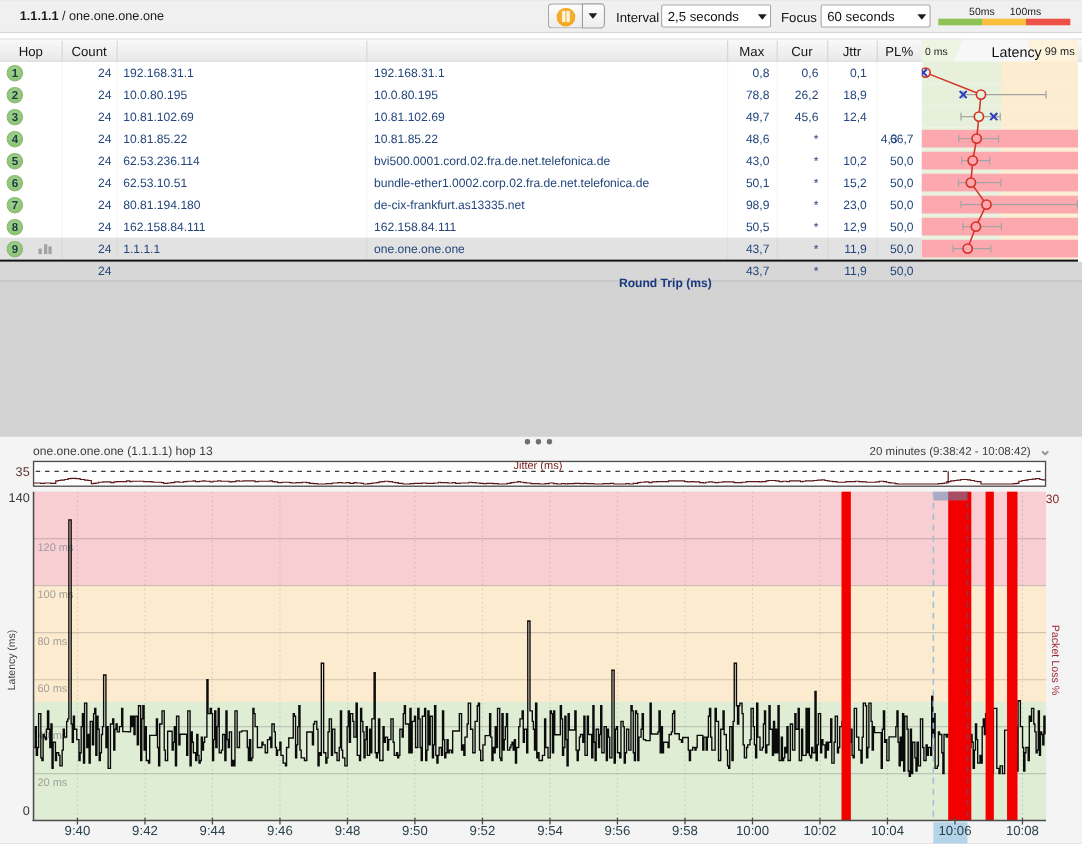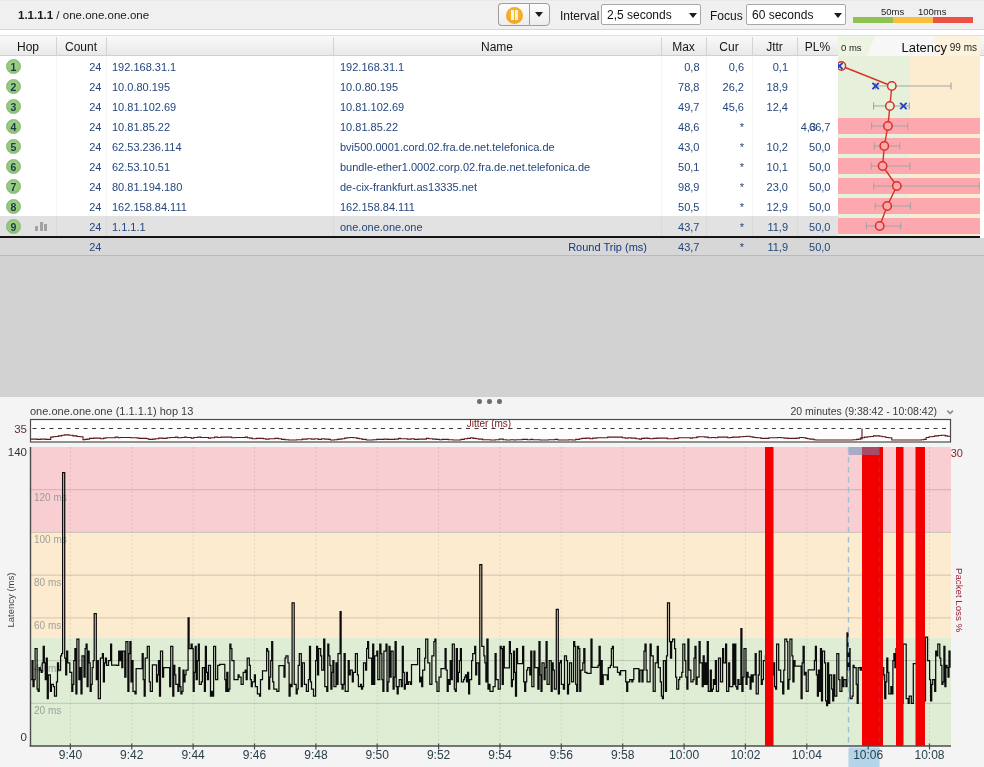--- a/index.html
+++ b/index.html
@@ -65,21 +65,20 @@
   <div class="combo" style="left:746px;width:100px">60 seconds</div>
   <div class="cArrow" style="left:834px;top:11.5px"></div>
   <div class="abs" style="left:853px;top:16px;width:120px;height:5.5px;
     background:linear-gradient(90deg,#8ec253 0 40px,#f8bf3d 40px 80px,#ee5145 80px 120px)"></div>
   <div class="abs" style="left:881px;top:5px;font-size:9.5px;color:#222">50ms</div>
   <div class="abs" style="left:918px;top:5px;font-size:9.5px;color:#222">100ms</div>
 </div>
 <div id="thead" style="top:35px">
       <div class="hc" style="left:0px;width:56px">Hop</div>
       <div class="hc" style="left:56px;width:50px">Count</div>
-      <div class="hc" style="left:333px;width:328px">Name</div>
       <div class="hc" style="left:661px;width:45px">Max</div>
       <div class="hc" style="left:706px;width:46px">Cur</div>
       <div class="hc" style="left:752px;width:45px">Jttr</div>
       <div class="hc" style="left:797px;width:41px">PL%</div>
       <div class="hsep" style="left:56px"></div>
       <div class="hsep" style="left:106px"></div>
       <div class="hsep" style="left:333px"></div>
       <div class="hsep" style="left:661px"></div>
       <div class="hsep" style="left:706px"></div>
       <div class="hsep" style="left:752px"></div>
@@ -150,21 +149,21 @@
         <div class="pink"></div>
       </div>
     </div>
     <div class="row" style="top:156px;">
       <div class="hop">6</div>
       <div class="cell num" style="left:56px;width:45.4px">24</div>
       <div class="cell" style="left:112px">62.53.10.51</div>
       <div class="cell" style="left:340px">bundle-ether1.0002.corp.02.fra.de.net.telefonica.de</div>
       <div class="cell num" style="left:661px;width:38.5px">50,1</div>
       <div class="cell num" style="left:706px;width:38px">*</div>
-      <div class="cell num" style="left:752px;width:36px">10,1</div>
+      <div class="cell num" style="left:752px;width:36px">15,2</div>
       <div class="cell num" style="left:797px;width:33.5px">50,0</div>
       <div class="latcell zones" style="top:0">
         <div class="pink"></div>
       </div>
     </div>
     <div class="row" style="top:176px;">
       <div class="hop">7</div>
       <div class="cell num" style="left:56px;width:45.4px">24</div>
       <div class="cell" style="left:112px">80.81.194.180</div>
       <div class="cell" style="left:340px">de-cix-frankfurt.as13335.net</div>
@@ -249,21 +248,21 @@
       <circle cx="58.8" cy="130" r="4.2" fill="#fda7ae" stroke="#d43328" stroke-width="1.5"></circle>
       <circle cx="49.2" cy="150" r="4.2" fill="#fda7ae" stroke="#d43328" stroke-width="1.5"></circle>
       <circle cx="41.7" cy="170" r="4.2" fill="#fda7ae" stroke="#d43328" stroke-width="1.5"></circle>
       <path d="M-1.8 6.8L4.6 13.2M-1.8 13.2L4.6 6.8" stroke="#2b3fc0" stroke-width="1.9"></path>
       <path d="M34.4 26.8L40.8 33.2M34.4 33.2L40.8 26.8" stroke="#2b3fc0" stroke-width="1.9"></path>
       <path d="M62.2 46.8L68.6 53.2M62.2 53.2L68.6 46.8" stroke="#2b3fc0" stroke-width="1.9"></path>
     </svg>
 <div id="blackline"></div>
 <div id="rtrow">
   <div class="cell num" style="left:56px;width:45.4px;top:3px">24</div>
-  <div class="cell num" style="left:333px;width:314px;top:3px;font-weight:normal;color:#17377e">Round Trip (ms)</div>
+  <div class="cell num" style="left:333px;width:314px;top:14px;font-weight:bold;color:#17377e">Round Trip (ms)</div>
   <div class="cell num" style="left:661px;width:38.5px;top:3px">43,7</div>
   <div class="cell num" style="left:706px;width:38px;top:3px">*</div>
   <div class="cell num" style="left:752px;width:36px;top:3px">11,9</div>
   <div class="cell num" style="left:797px;width:33.5px;top:3px">50,0</div>
 </div>
 <div class="dot" style="left:477px"></div>
 <div class="dot" style="left:487px"></div>
 <div class="dot" style="left:497px"></div>
 <div id="btitle">one.one.one.one (1.1.1.1) hop 13</div>
 <div id="brange">20 minutes (9:38:42 - 10:08:42)</div>

